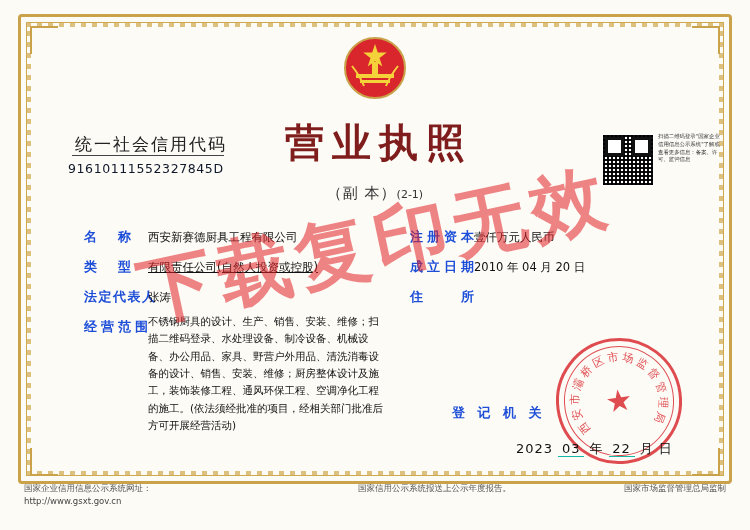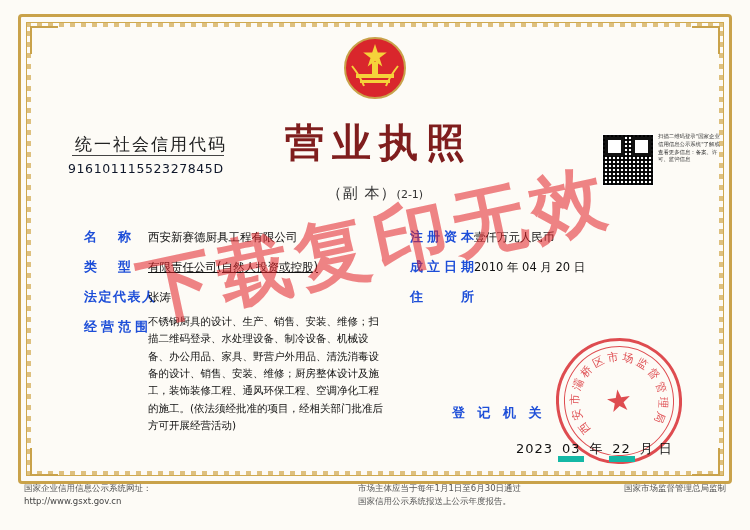--- a/index.html
+++ b/index.html
@@ -238,21 +238,21 @@
     top: 440px;
     font-size: 13px;
     color: #111;
     letter-spacing: 1px;
   }
   .issue-date .seg { display: inline-block; }
   .issue-date .u {
     display: inline-block;
     min-width: 26px;
     text-align: center;
-    border-bottom: 6px solid #14b8a6;
+    border-bottom: 1px solid #14b8a6;
   }
 
   
   .watermark {
     position: absolute;
     left: 50%;
     top: 246px;
     transform: translate(-50%, -50%) rotate(-12deg);
     font-family: "DejaVu Serif", "Liberation Serif", serif;
     font-size: 74px;
@@ -378,21 +378,20 @@
   </div>
 
   <div class="watermark">下载复印无效</div>
 
   <div class="footer">
     <div class="footer-left">
       <div>国家企业信用信息公示系统网址：</div>
       <div class="url">http://www.gsxt.gov.cn</div>
     </div>
     <div class="footer-center">
-      <div>市场主体应当于每年1月1日至6月30日通过</div>
       <div>国家信用公示系统报送上公示年度报告。</div>
     </div>
     <div class="footer-right">
       <div>国家市场监督管理总局监制</div>
     </div>
   </div>
 
 </div>
 
 </body></html>

